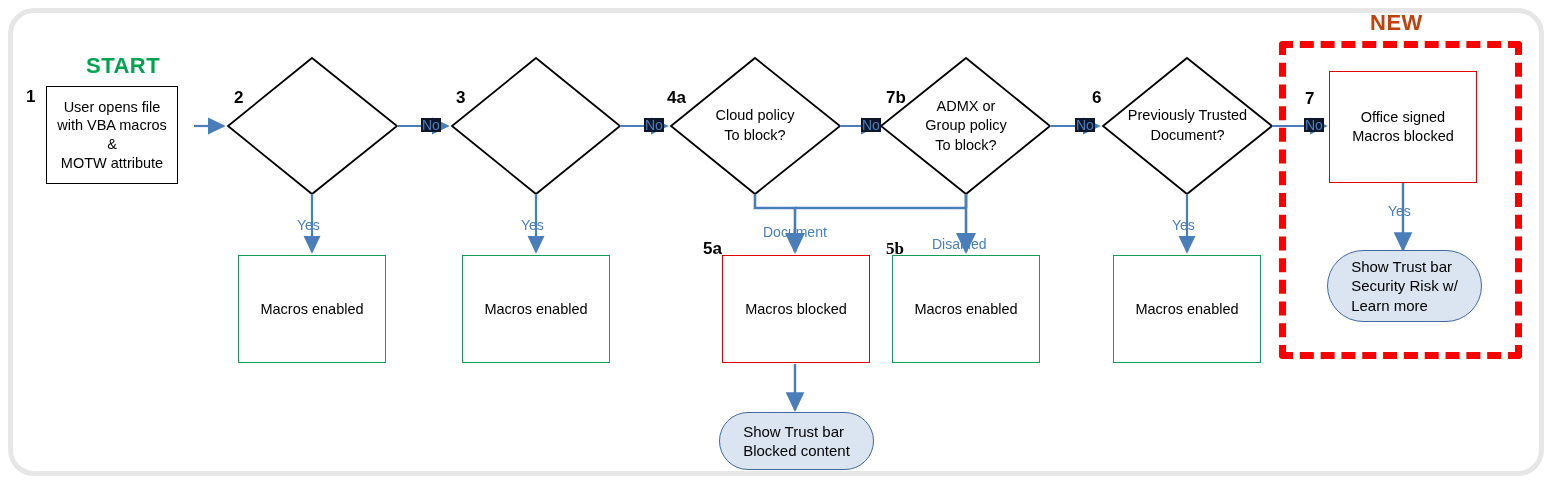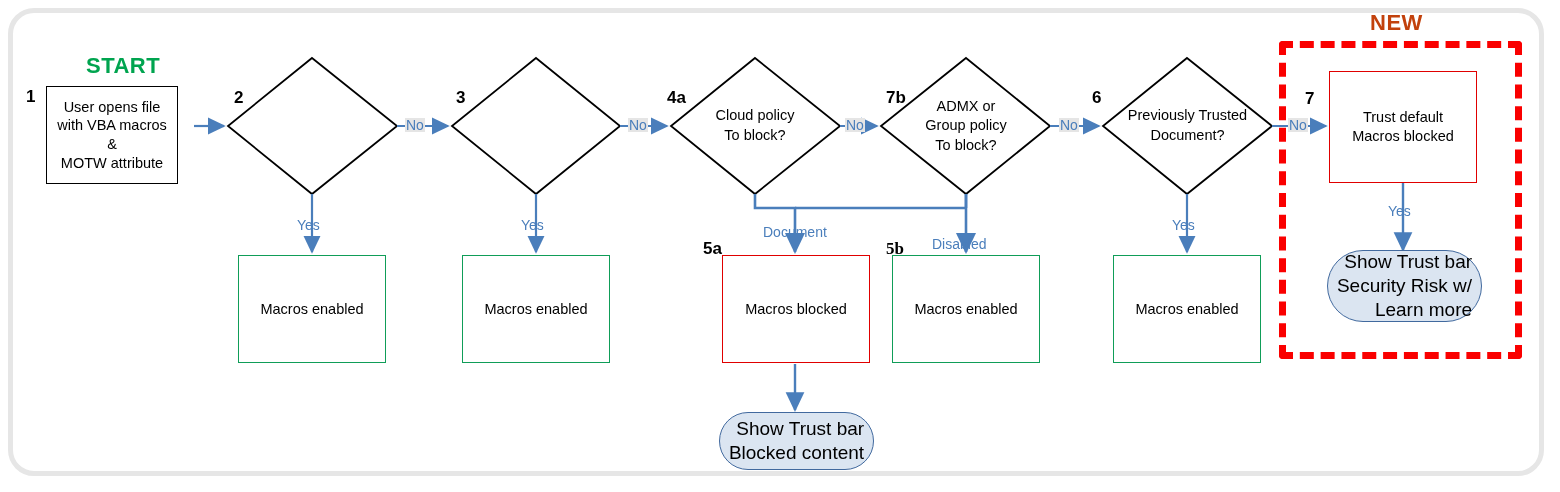--- a/index.html
+++ b/index.html
@@ -75,44 +75,45 @@
     line-height: 1;
   }
   .edge-label {
     position: absolute;
     font-size: 14px;
     color: #4a7ebb;
     line-height: 1;
     white-space: nowrap;
   }
   .edge-label.on-line {
-    background: #e5e5e5;
+    background: #0f172a;
     padding: 0 1px;
+    margin-left: 16px;
   }
   .banner {
     position: absolute;
     font-size: 22px;
     font-weight: bold;
     line-height: 1;
     letter-spacing: 0.5px;
   }
   .banner-start { color: #00a44f; }
   .banner-new   { color: #c2410c; }
 
   .pill {
     position: absolute;
     box-sizing: border-box;
     display: flex;
     align-items: center;
     justify-content: center;
-    text-align: right;
+    text-align: left;
     background: #dbe5f1;
     border: 1.6px solid #41699e;
     border-radius: 999px;
-    font-size: 19px;
+    font-size: 15px;
     color: #000000;
     line-height: 1.28;
     white-space: pre-line;
   }
   .dashed-region {
     position: absolute;
     box-sizing: border-box;
     border: 7px dashed #fa0000;
     border-radius: 4px;
     background: transparent;
@@ -191,21 +192,21 @@
   <div class="step-num" style="left:886px; top:89px;">7b</div>
   <div class="diamond-label" style="left:906px; top:94px; width:120px; height:64px;">ADMX or
 Group policy
 To block?</div>
 
   <div class="step-num" style="left:1092px; top:89px;">6</div>
   <div class="diamond-label" style="left:1110px; top:100px; width:155px; height:52px;">Previously Trusted
 Document?</div>
 
   <div class="step-num" style="left:1305px; top:90px;">7</div>
-  <div class="node-box box-red" style="left:1329px; top:71px; width:148px; height:112px;">Trust default
+  <div class="node-box box-red" style="left:1329px; top:71px; width:148px; height:112px;">Office signed
 Macros blocked</div>
 
   <div class="node-box box-green" style="left:238px; top:255px; width:148px; height:108px;">Macros enabled</div>
 
   <div class="node-box box-green" style="left:462px; top:255px; width:148px; height:108px;">Macros enabled</div>
 
   <div class="step-num" style="left:703px; top:240px;">5a</div>
   <div class="node-box box-red" style="left:722px; top:255px; width:148px; height:108px;">Macros blocked</div>
 
   <div class="step-num" style="left:886px; top:240px;font-family:Liberation Serif, serif;">5b</div>

